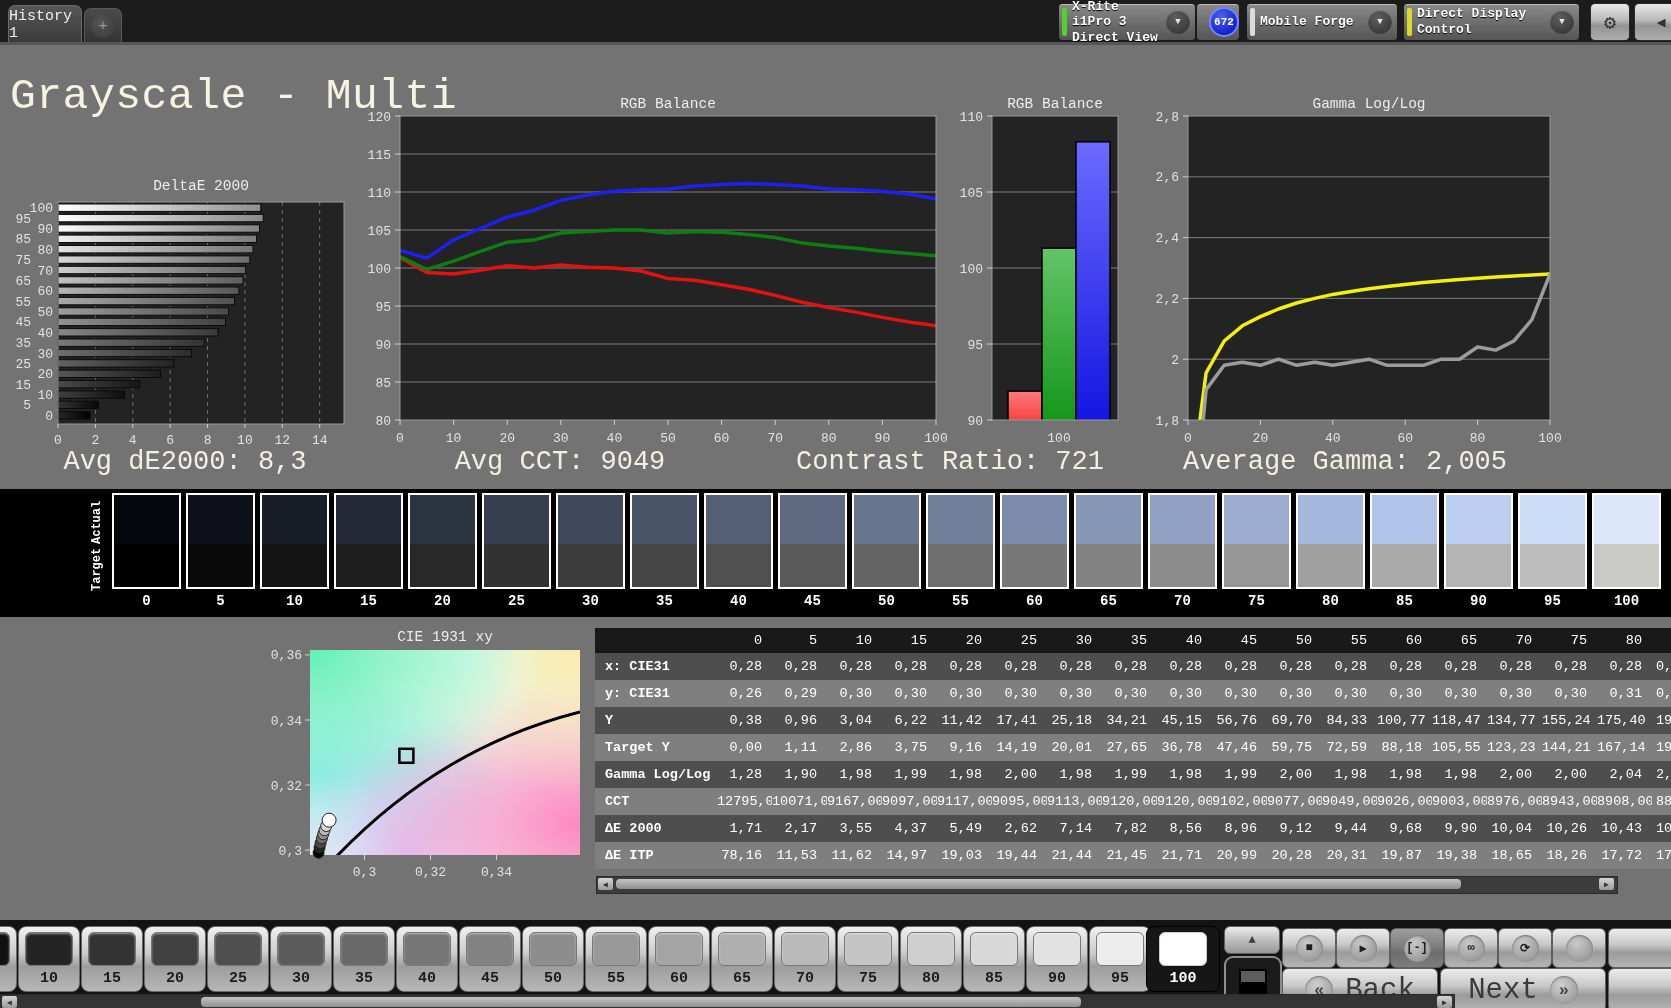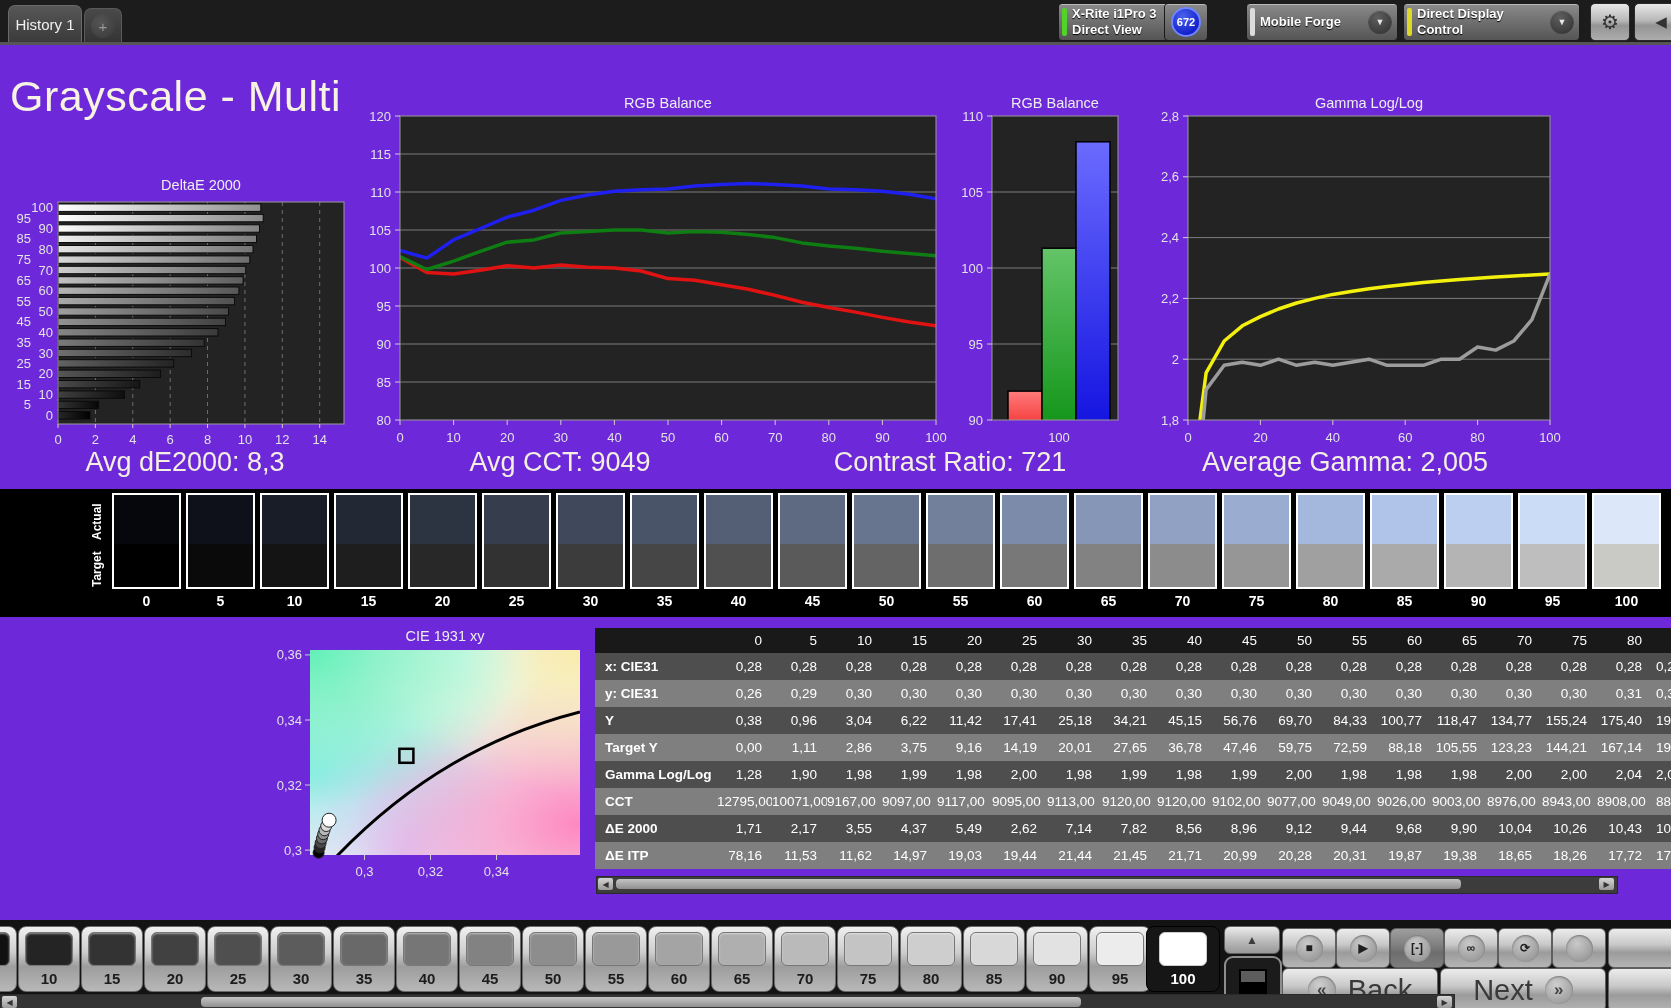--- a/index.html
+++ b/index.html
@@ -1,17 +1,17 @@
 <!DOCTYPE html>
 <html><head>
 <meta charset="utf-8">
 <style>
   html,body{margin:0;padding:0;background:#222;}
-  .app{position:relative;width:1671px;height:1008px;background:#6d28d9;overflow:hidden;
-       font-family:Liberation Sans, sans-serif;color:#eee;}
+  .app{position:relative;width:1671px;height:1008px;background:#737373;overflow:hidden;
+       font-family:Liberation Mono, monospace;color:#eee;}
   
   .topbar{position:absolute;left:0;top:0;width:100%;height:42px;background:#1c1c1c;}
   .topbar-divider{position:absolute;left:0;top:42px;width:100%;height:3px;background:#565656;}
   .tab{position:absolute;left:8px;top:5px;width:72px;height:37px;background:linear-gradient(#575757,#3a3a3a);
        border:1px solid #6a6a6a;border-bottom:none;border-radius:7px 7px 0 0;display:flex;align-items:center;
        justify-content:center;font-size:15px;color:#f0f0f0;}
   .addtab{position:absolute;left:84px;top:8px;width:36px;height:34px;background:linear-gradient(#4a4a4a,#333);
        border:1px solid #5a5a5a;border-bottom:none;border-radius:7px 7px 0 0;display:flex;align-items:center;justify-content:center;}
   .addcircle{width:24px;height:24px;border-radius:50%;background:radial-gradient(circle at 40% 35%,#555,#383838);
        color:#9a9a9a;font-size:15px;display:flex;align-items:center;justify-content:center;}
@@ -102,21 +102,21 @@
     </div>
 
     <div class="dd" style="left:1058px;width:136px;">
       <div class="ddstripe" id="meter-stripe" style="background: rgb(82, 211, 42);"></div>
       <div class="ddtext">
         <div>X-Rite i1Pro 3</div>
         <div>Direct View</div>
       </div>
       <div class="ddarrow">▼</div>
     </div>
-    <div class="badgepanel" style="left:1164px;width:42px;">
+    <div class="badgepanel" style="left:1196px;width:42px;justify-content:flex-end;">
       <div class="badge">
           <span>672</span>
         </div>
     </div>
 
     <div class="dd" style="left:1246px;width:150px;">
       <div class="ddstripe" id="source-stripe" style="background: rgb(220, 220, 220);"></div>
       <div class="ddtext">
           <div>Mobile Forge</div>
         </div>

